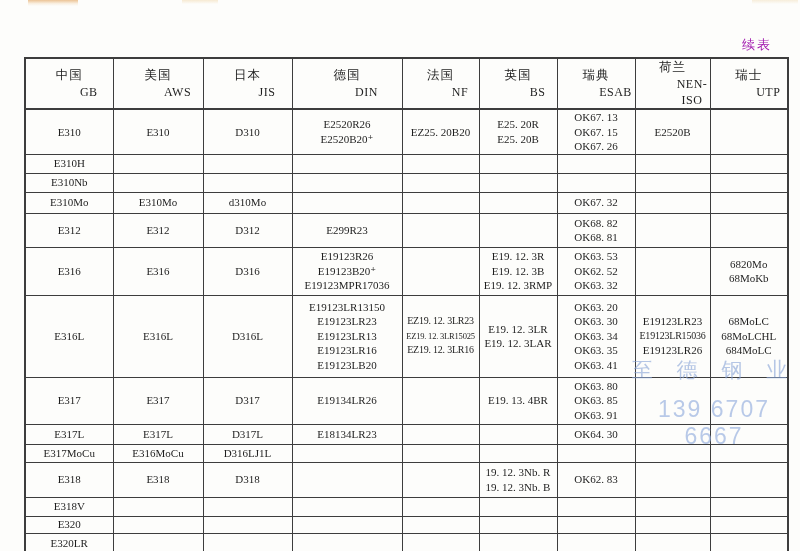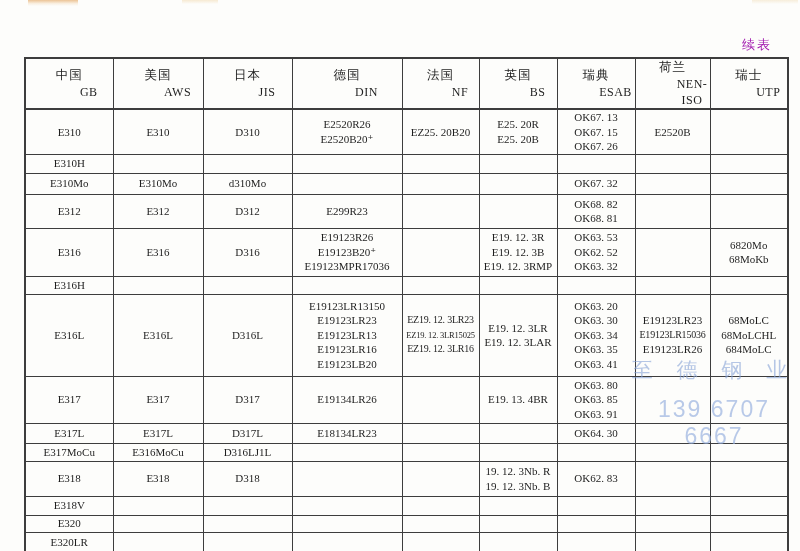--- a/index.html
+++ b/index.html
@@ -200,20 +200,51 @@
           <td>
             <div class="cell"></div>
           </td>
           <td>
             <div class="cell"></div>
           </td>
           <td>
             <div class="cell"></div>
           </td>
         </tr>
+        <tr style="height: 19px;">
+          <td>
+            <div class="cell">
+              <div>E310Nb</div>
+            </div>
+          </td>
+          <td>
+            <div class="cell"></div>
+          </td>
+          <td>
+            <div class="cell"></div>
+          </td>
+          <td>
+            <div class="cell"></div>
+          </td>
+          <td>
+            <div class="cell"></div>
+          </td>
+          <td>
+            <div class="cell"></div>
+          </td>
+          <td>
+            <div class="cell"></div>
+          </td>
+          <td>
+            <div class="cell"></div>
+          </td>
+          <td>
+            <div class="cell"></div>
+          </td>
+        </tr>
         <tr style="height: 21px;">
           <td>
             <div class="cell">
               <div>E310Mo</div>
             </div>
           </td>
           <td>
             <div class="cell">
               <div>E310Mo</div>
             </div>
@@ -325,51 +356,20 @@
             </div>
           </td>
           <td>
             <div class="cell"></div>
           </td>
           <td>
             <div class="cell">
               <div>6820Mo</div>
               <div>68MoKb</div>
             </div>
-          </td>
-        </tr>
-        <tr style="height: 18px;">
-          <td>
-            <div class="cell">
-              <div>E316H</div>
-            </div>
-          </td>
-          <td>
-            <div class="cell"></div>
-          </td>
-          <td>
-            <div class="cell"></div>
-          </td>
-          <td>
-            <div class="cell"></div>
-          </td>
-          <td>
-            <div class="cell"></div>
-          </td>
-          <td>
-            <div class="cell"></div>
-          </td>
-          <td>
-            <div class="cell"></div>
-          </td>
-          <td>
-            <div class="cell"></div>
-          </td>
-          <td>
-            <div class="cell"></div>
           </td>
         </tr>
         <tr style="height: 82px;">
           <td>
             <div class="cell">
               <div>E316L</div>
             </div>
           </td>
           <td>
             <div class="cell">

